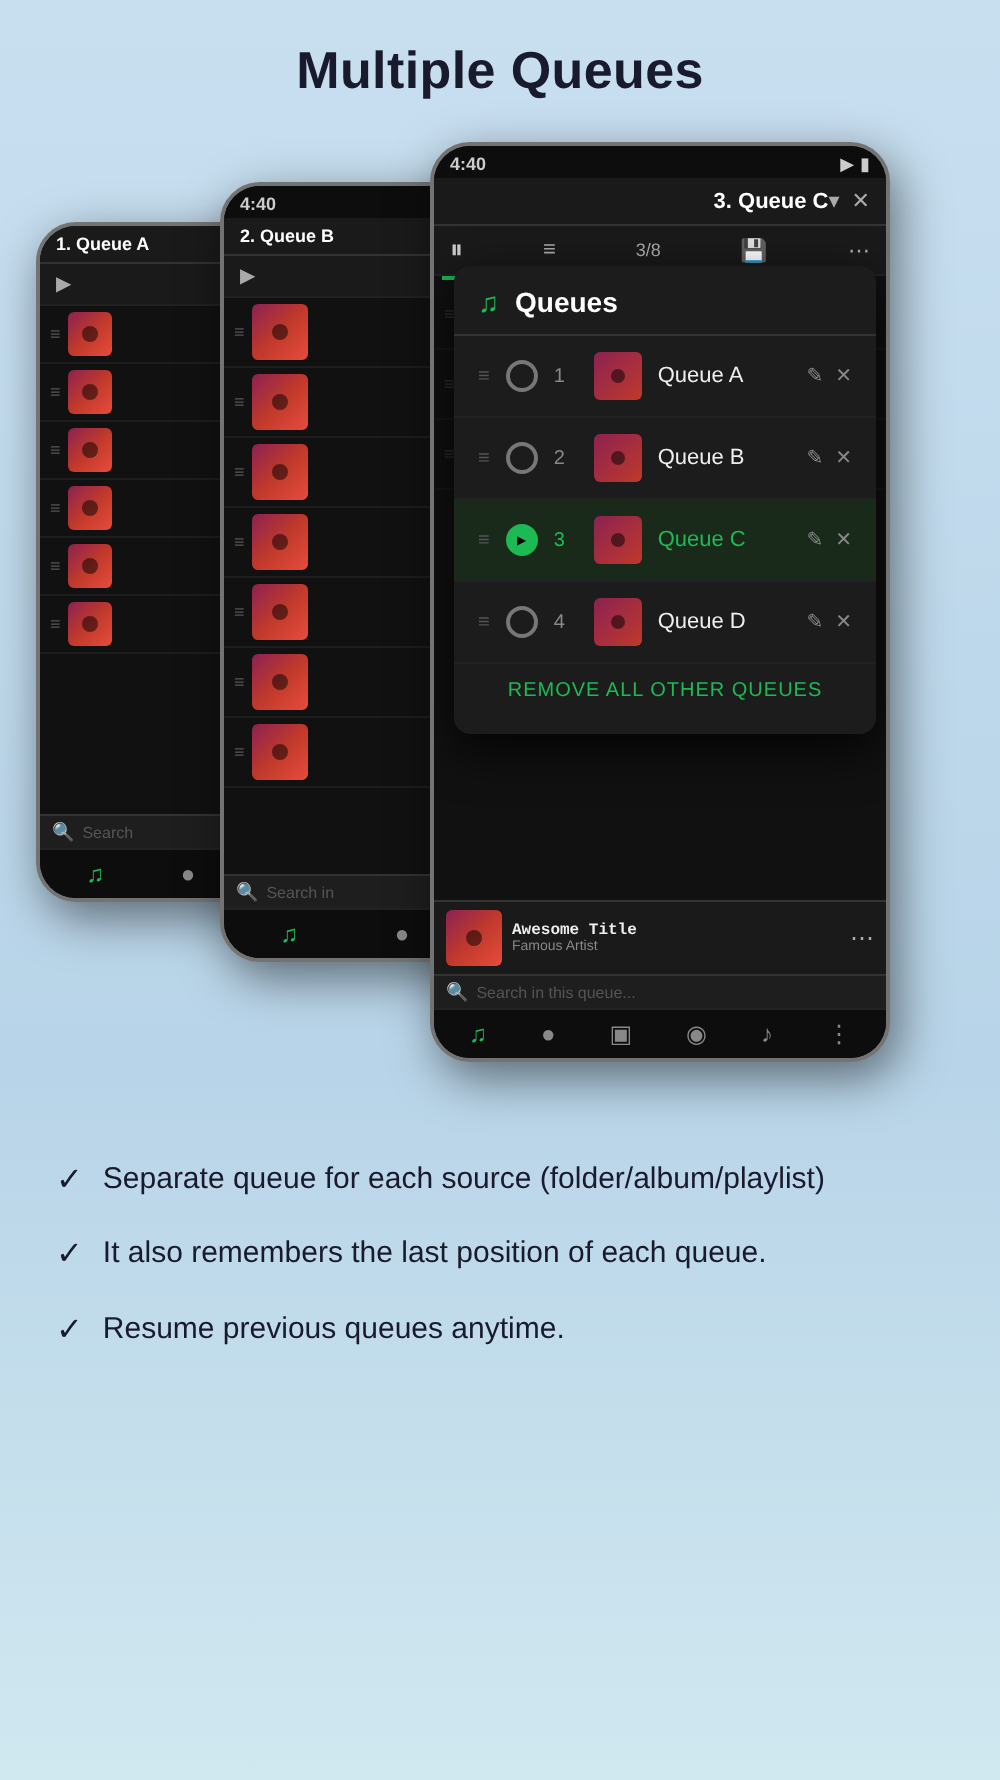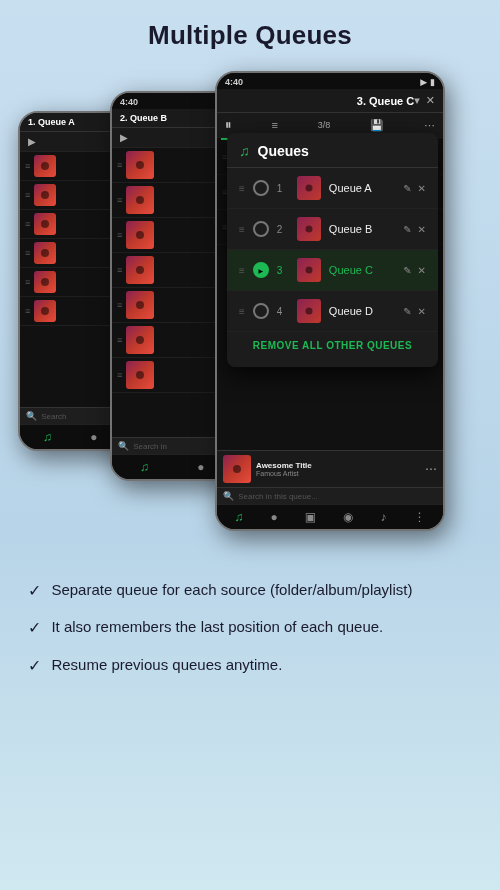--- a/index.html
+++ b/index.html
@@ -188,21 +188,21 @@
     
     .now-playing {
       display: flex;
       align-items: center;
       padding: 4px 6px;
       background: #1a1a1a;
       gap: 5px;
       border-top: 1px solid #333;
     }
     .np-info { flex: 1; overflow: hidden; }
-    .np-title { font-size: 8px; color: #eee; font-weight: 600; }
+    .np-title { font-size: 8px; color: #eee; font-weight: 600; font-family: Liberation Mono, monospace; }
     .np-artist { font-size: 7px; color: #888; }
 
     
     .queues-overlay {
       position: absolute;
       top: 60px;
       left: 10px;
       right: 5px;
       background: #1c1c1c;
       border-radius: 8px;
@@ -260,21 +260,21 @@
       transform: translate(-50%,-50%);
     }
     .queue-row .q-name { flex: 1; font-size: 11px; color: #eee; }
     .queue-row .q-actions { display: flex; gap: 6px; align-items: center; }
     .queue-row .q-edit { color: #888; font-size: 10px; }
     .queue-row .q-del { color: #888; font-size: 10px; }
     .remove-btn {
       text-align: center;
       padding: 8px 12px;
       font-size: 10px;
-      font-weight: 700;
+      font-weight: 400;
       color: #1db954;
       letter-spacing: 0.5px;
     }
 
     
     .bullets {
       padding: 18px 28px 10px 28px;
     }
     .bullet-item {
       display: flex;

